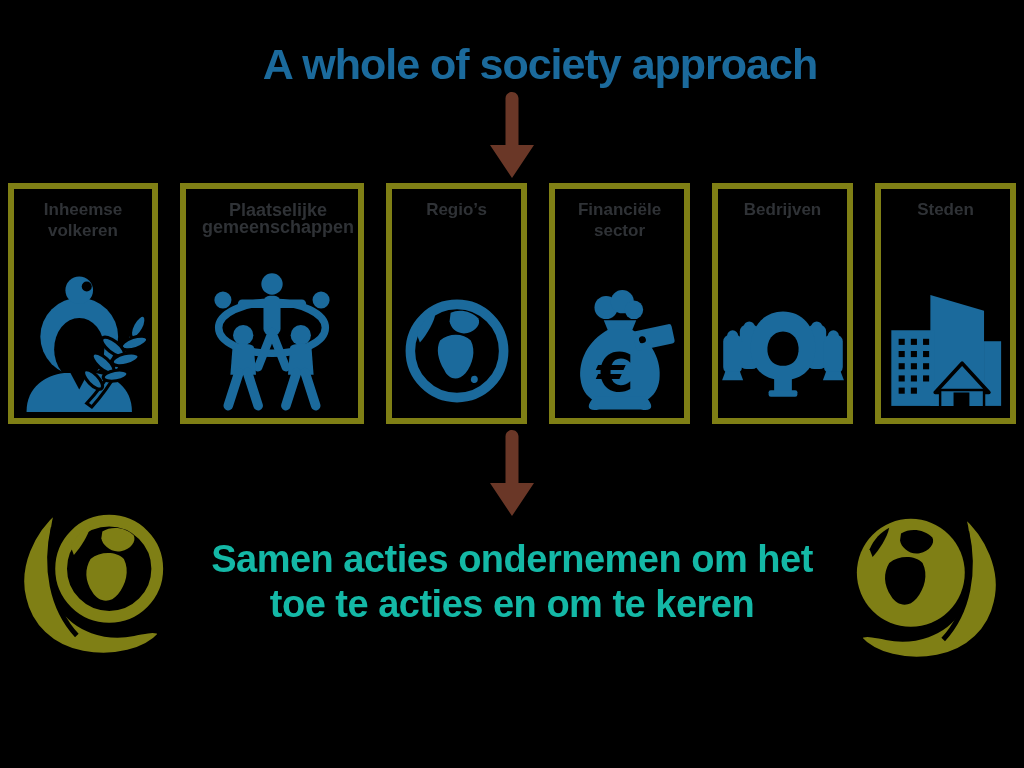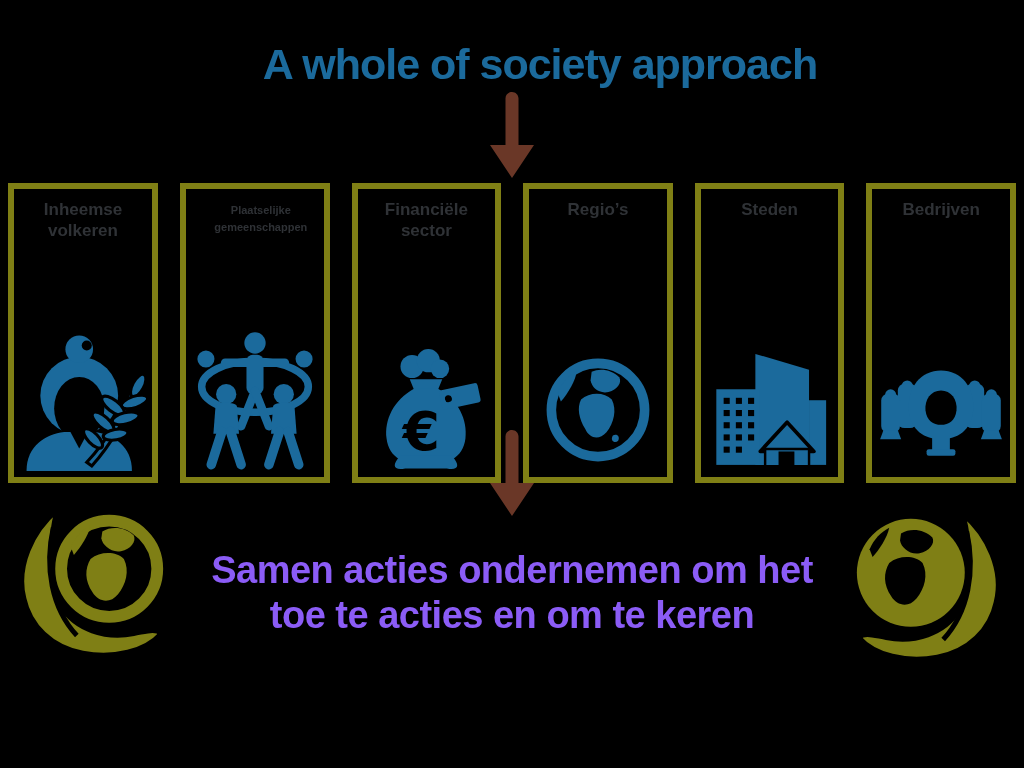--- a/index.html
+++ b/index.html
@@ -10,44 +10,44 @@
   }
   .title {
     position:absolute; top:40px; left:0; width:1024px;
     text-align:center; font-size:43px; font-weight:700;
     letter-spacing:-1px; color:#1b6a9c;margin-left:28px;
   }
   .arrow { position:absolute; left:489px; width:46px; height:86px; }
   .arrow1 { top:92px; }
   .arrow2 { top:430px; }
   .boxes {
-    position:absolute; top:183px; left:8px; width:1008px; height:300px;
+    position:absolute; top:183px; left:8px; width:1008px; height:241px;
     display:flex; gap:22px;border-radius:32px;
   }
   .box {
     flex:1; border:6px solid #7f7f15; background:#000;
     display:flex; flex-direction:column; align-items:center;
   }
   .box-label {
     margin-top:10px; padding:0 4px; text-align:center;
     font-size:17px; line-height:21px; font-weight:700; color:#2f3236;
   }
-  .box-label.small { font-size:11px; line-height:17px; margin-top:13px;padding-left:16px; }
+  .box-label.small { font-size:18px; line-height:17px; margin-top:13px;padding-left:16px; }
   .box-icon {
     flex:1; width:100%; display:flex; align-items:flex-end; justify-content:center;
     padding-bottom:6px;
   }
   .box-icon.meeting { padding-bottom:20px; }
   .box-icon.globe { padding-bottom:14px; }
   .bigicon { position:absolute; }
   .globe-left  { left:12px;  top:506px; }
   .globe-right { left:846px; top:510px; }
   .conclusion {
-    position:absolute; top:548px; left:0; width:1024px;
-    text-align:center; color:#8b5cf6; font-weight:700;
+    position:absolute; top:537px; left:0; width:1024px;
+    text-align:center; color:#14b8a6; font-weight:700;
     font-size:38px; line-height:45px; letter-spacing:-0.5px;
   }
 </style>
 </head>
 <body>
 
 <div class="stage">
 
   <div class="title">A whole of society approach</div>
 
@@ -107,20 +107,35 @@
             <circle cx="86" cy="63" r="9.5" stroke="none"></circle>
             <path d="M76,74 C78,70 94,70 96,74 L98,100 L74,100 Z" stroke="none"></path>
             <path d="M82,98 L72,129" stroke-width="9" stroke-linecap="round"></path>
             <path d="M90,98 L100,129" stroke-width="9" stroke-linecap="round"></path>
           </g>
         </svg>
       </div>
     </div>
 
     <div class="box">
+      <div class="box-label">Regio’s</div>
+      <div class="box-icon globe">
+        <svg width="106" height="106" viewBox="0 0 100 100">
+          <circle cx="50" cy="50" r="44" fill="none" stroke="#1b6a9c" stroke-width="9"></circle>
+          <g fill="#1b6a9c">
+            <path d="M44,14 C52,10 63,12 70,19 C73,24 68,31 60,33 C51,35 44,29 43,22 Z"></path>
+            <path d="M34,40 C42,33 56,33 63,40 C68,50 65,62 58,71 C51,79 42,77 38,68 C32,58 30,48 34,40 Z"></path>
+            <path d="M12,34 C15,25 23,17 30,13 C29,22 22,34 15,42 Z"></path>
+            <path d="M64,74 C68,72 71,75 69,79 C66,82 61,79 64,74 Z"></path>
+          </g>
+        </svg>
+      </div>
+    </div>
+
+    <div class="box">
       <div class="box-label">Financiële sector</div>
       <div class="box-icon">
         <svg width="116" height="122" viewBox="0 0 100 105">
           <g fill="#1b6a9c">
             <circle cx="38" cy="15" r="10"></circle>
             <circle cx="52" cy="10" r="10"></circle>
             <circle cx="62" cy="17" r="8"></circle>
             <path d="M36,26 L64,26 L60,36 L40,36 Z"></path>
             <path d="M40,34 C22,44 14,61 16,77 C18,94 32,100 50,100 C68,100 82,94 84,77 C86,61 78,44 60,34 Z"></path>
             <path d="M28,92 C20,100 22,105 32,103 L68,103 C78,105 80,100 72,92 Z"></path>
@@ -128,30 +143,39 @@
           <g transform="rotate(-12 80 40)">
             <rect x="62" y="32" width="34" height="17" rx="2.5" fill="#1b6a9c"></rect>
             <circle cx="69" cy="40.5" r="3" fill="#000"></circle>
           </g>
           <text x="46" y="87" font-size="46" font-weight="bold" fill="#000" text-anchor="middle" font-family="DejaVu Sans, sans-serif">€</text>
         </svg>
       </div>
     </div>
 
     <div class="box">
-      <div class="box-label">Regio’s</div>
-      <div class="box-icon globe">
-        <svg width="106" height="106" viewBox="0 0 100 100">
-          <circle cx="50" cy="50" r="44" fill="none" stroke="#1b6a9c" stroke-width="9"></circle>
-          <g fill="#1b6a9c">
-            <path d="M44,14 C52,10 63,12 70,19 C73,24 68,31 60,33 C51,35 44,29 43,22 Z"></path>
-            <path d="M34,40 C42,33 56,33 63,40 C68,50 65,62 58,71 C51,79 42,77 38,68 C32,58 30,48 34,40 Z"></path>
-            <path d="M12,34 C15,25 23,17 30,13 C29,22 22,34 15,42 Z"></path>
-            <path d="M64,74 C68,72 71,75 69,79 C66,82 61,79 64,74 Z"></path>
-          </g>
+      <div class="box-label">Bedrijven</div>
+      <div class="box-icon meeting">
+        <svg width="124" height="91" viewBox="0 0 112 82">
+          <g fill="#1b6a9c">
+            <circle cx="25.5" cy="18" r="5"></circle>
+            <rect x="17" y="16" width="17" height="40" rx="6"></rect>
+            <circle cx="86.5" cy="18" r="5"></circle>
+            <rect x="78" y="16" width="17" height="40" rx="6"></rect>
+            <circle cx="10.5" cy="26" r="5"></circle>
+            <rect x="2" y="25" width="17" height="35" rx="6"></rect>
+            <polygon points="4,58 17,58 20,66 1,66"></polygon>
+            <circle cx="101.5" cy="26" r="5"></circle>
+            <rect x="93" y="25" width="17" height="35" rx="6"></rect>
+            <polygon points="95,58 108,58 111,66 92,66"></polygon>
+            <path d="M56,4 C74,4 87,19 85,41 C83,58 71,66 56,66 C41,66 29,58 27,41 C25,19 38,4 56,4 Z"></path>
+            <rect x="48" y="64" width="16" height="13"></rect>
+            <rect x="43" y="75" width="26" height="6" rx="2"></rect>
+          </g>
+          <path d="M56,22 C65,22 71,30 70,40 C69,49 63,53 56,53 C49,53 43,49 42,40 C41,30 47,22 56,22 Z" fill="#000"></path>
         </svg>
       </div>
     </div>
 
     <div class="box">
       <div class="box-label">Steden</div>
       <div class="box-icon">
         <svg width="122" height="122" viewBox="0 0 100 100">
           <g fill="#1b6a9c">
             <polygon points="38,4 82,17 82,95 38,95"></polygon>
@@ -176,44 +200,20 @@
           </g>
           <g stroke="#000" stroke-width="3" stroke-linejoin="round">
             <polygon points="42,84 64,60 86,84" fill="#1b6a9c"></polygon>
             <rect x="46" y="82" width="36" height="14" fill="#1b6a9c" stroke-width="2"></rect>
           </g>
           <rect x="57" y="84" width="13" height="12" fill="#000"></rect>
         </svg>
       </div>
     </div>
 
-    <div class="box">
-      <div class="box-label">Bedrijven</div>
-      <div class="box-icon meeting">
-        <svg width="124" height="91" viewBox="0 0 112 82">
-          <g fill="#1b6a9c">
-            <circle cx="25.5" cy="18" r="5"></circle>
-            <rect x="17" y="16" width="17" height="40" rx="6"></rect>
-            <circle cx="86.5" cy="18" r="5"></circle>
-            <rect x="78" y="16" width="17" height="40" rx="6"></rect>
-            <circle cx="10.5" cy="26" r="5"></circle>
-            <rect x="2" y="25" width="17" height="35" rx="6"></rect>
-            <polygon points="4,58 17,58 20,66 1,66"></polygon>
-            <circle cx="101.5" cy="26" r="5"></circle>
-            <rect x="93" y="25" width="17" height="35" rx="6"></rect>
-            <polygon points="95,58 108,58 111,66 92,66"></polygon>
-            <path d="M56,4 C74,4 87,19 85,41 C83,58 71,66 56,66 C41,66 29,58 27,41 C25,19 38,4 56,4 Z"></path>
-            <rect x="48" y="64" width="16" height="13"></rect>
-            <rect x="43" y="75" width="26" height="6" rx="2"></rect>
-          </g>
-          <path d="M56,22 C65,22 71,30 70,40 C69,49 63,53 56,53 C49,53 43,49 42,40 C41,30 47,22 56,22 Z" fill="#000"></path>
-        </svg>
-      </div>
-    </div>
-
   </div>
 
   <svg class="arrow arrow2" viewBox="0 0 46 86">
     <path d="M23,0 C26.6,0 29.5,2.9 29.5,6.5 L29.5,53 L45,53 L23,86 L1,53 L16.5,53 L16.5,6.5 C16.5,2.9 19.4,0 23,0 Z" fill="#6a3727"></path>
   </svg>
 
   <div class="bigicon globe-left">
     <svg width="162" height="155" viewBox="0 0 165 158">
       <circle cx="99" cy="64" r="49" fill="none" stroke="#7f7f15" stroke-width="12"></circle>
       <g fill="#7f7f15">

